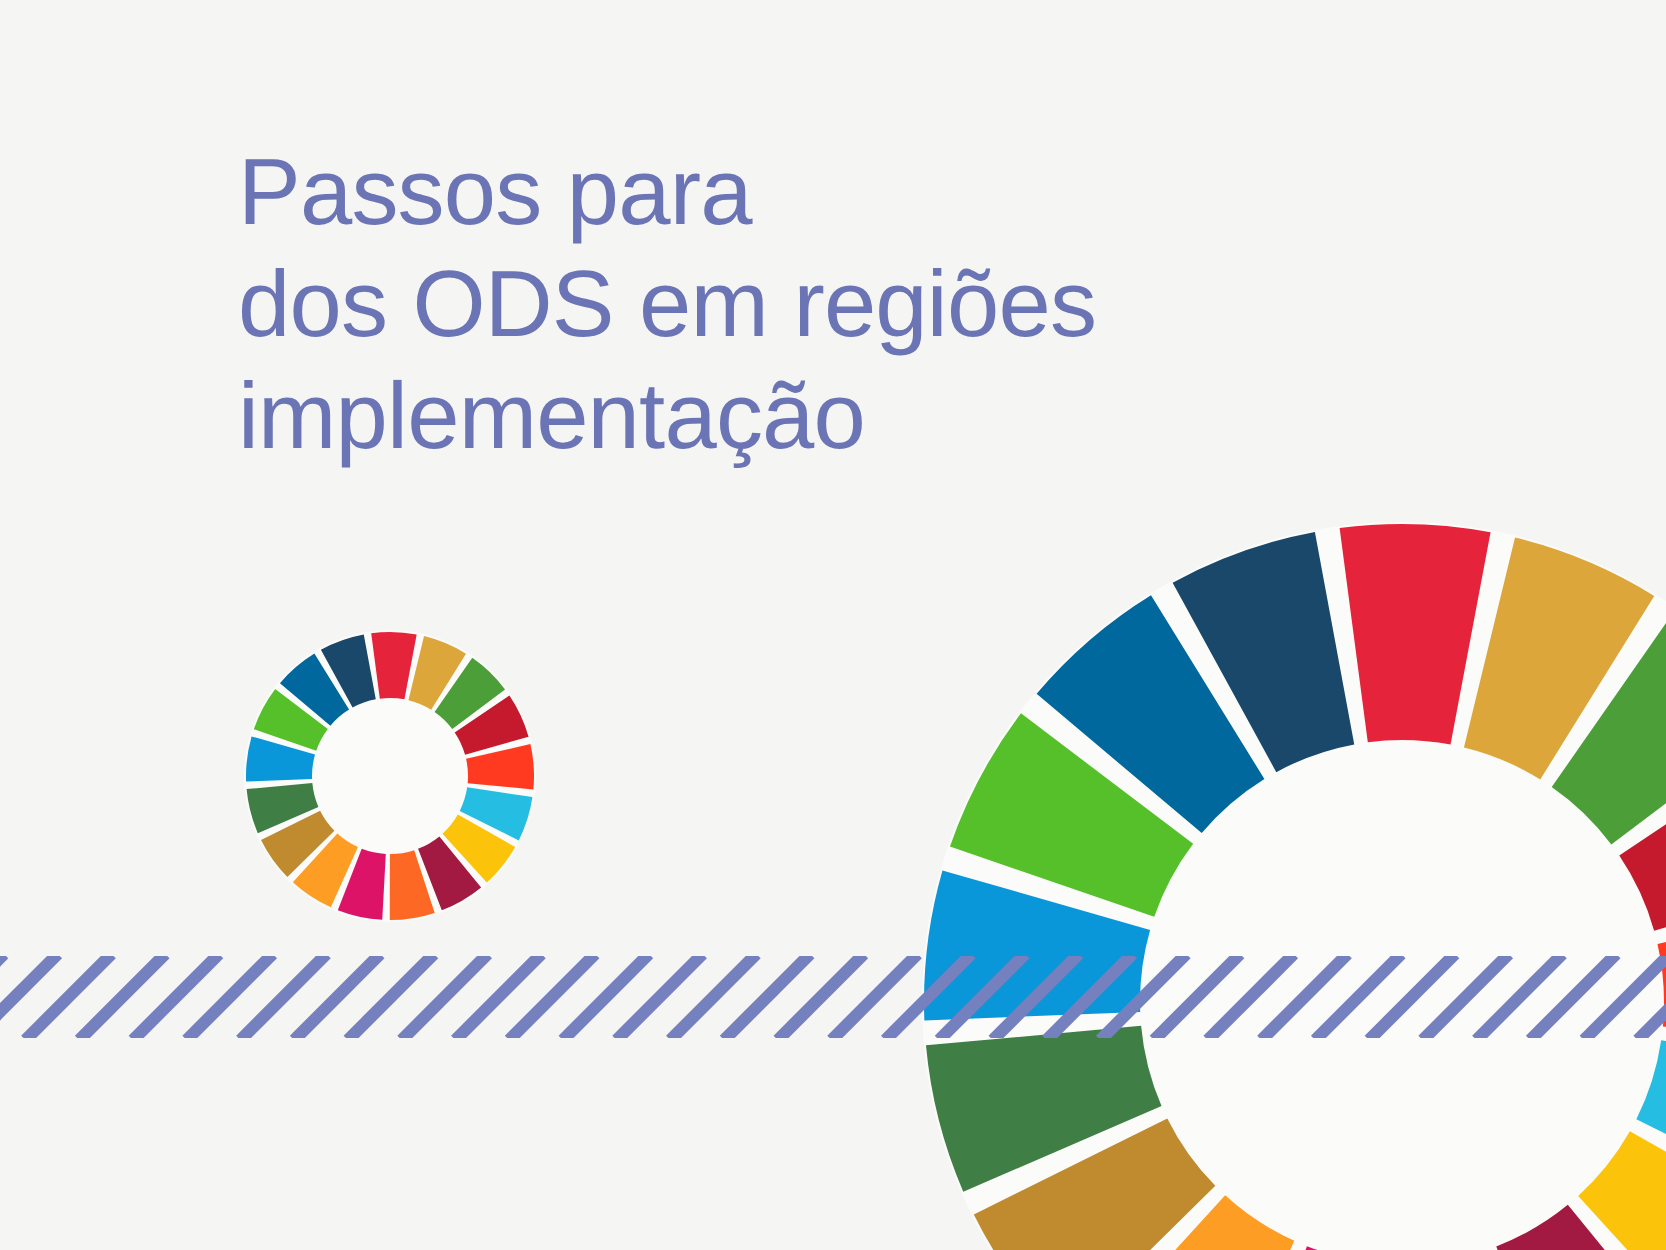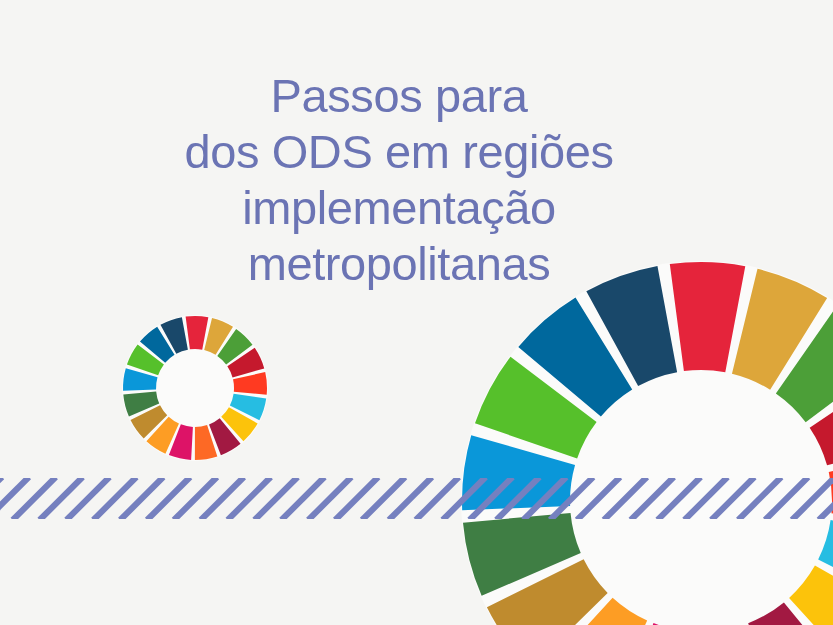--- a/index.html
+++ b/index.html
@@ -31,21 +31,20 @@
     z-index: 30;
   }
   .title-line {
     font-family: "Liberation Sans", sans-serif;
     font-size: 47px;
     line-height: 56px;
     font-weight: 400;
     letter-spacing: -0.4px;
     color: #6b74b4;
     white-space: nowrap;
-    text-align: center;
   }
 
   
   .wheel {
     position: absolute;
     z-index: 10;
   }
   .wheel svg {
     display: block;
     overflow: visible;
@@ -145,21 +144,20 @@
           <line x1="818.8418459228416" y1="42" x2="861.8418459228416" y2="-1" stroke="#7580bf" stroke-width="6.109402589451771" stroke-linecap="butt"></line>
           <line x1="845.7119036079304" y1="42" x2="888.7119036079304" y2="-1" stroke="#7580bf" stroke-width="6.109402589451771" stroke-linecap="butt"></line>
         </g>
       </svg>
   </div>
 
   <div id="title-block">
     <div class="title-line">Passos para</div>
     <div class="title-line">dos ODS em regiões</div>
     <div class="title-line">implementação</div>
-    <div class="title-line">metropolitanas</div>
   </div>
 
   <div class="wheel" id="wheel-small">
     <svg id="svg-wheel-small" viewBox="0 0 150 150" width="150" height="150" aria-label="SDG colour wheel">
         <circle cx="75" cy="75" r="73" fill="#fbfbfa"></circle>
         <path d="M 65.6021141601563 3.615969981085641 A 72 72 0 0 1 88.33894135411879 4.246394837072927 L 82.22525990014768 36.67513053674784 A 39 39 0 0 0 69.909478503418 36.33365040642139 Z" fill="#E5243B"></path>
         <path d="M 92.02361838241967 5.041466444973679 A 72 72 0 0 1 112.99734260017283 13.842809455264451 L 95.58189390842695 41.87318845493491 A 39 39 0 0 0 84.22112662381065 37.105794324360744 Z" fill="#DDA63A"></path>
         <path d="M 116.1459886110114 15.915250519084708 A 72 72 0 0 1 132.52399217752972 31.698841540213976 L 106.15882909616192 51.54520583428257 A 39 39 0 0 0 97.28741049763119 42.99576069783755 Z" fill="#4C9F38"></path>
         <path d="M 134.7113650798924 34.768757410492434 A 72 72 0 0 1 144.2817078598669 55.40293501515963 L 112.5275917574279 64.38492313321146 A 39 39 0 0 0 107.34365608494171 53.208076930683404 Z" fill="#C5192D"></path>
         <path d="M 145.21239082263793 59.05571654262412 A 72 72 0 0 1 146.68254499253302 81.75372070739374 L 113.82804520428871 78.65826538317161 A 39 39 0 0 0 113.03171169559553 66.36351312725473 Z" fill="#FF3A21"></path>

